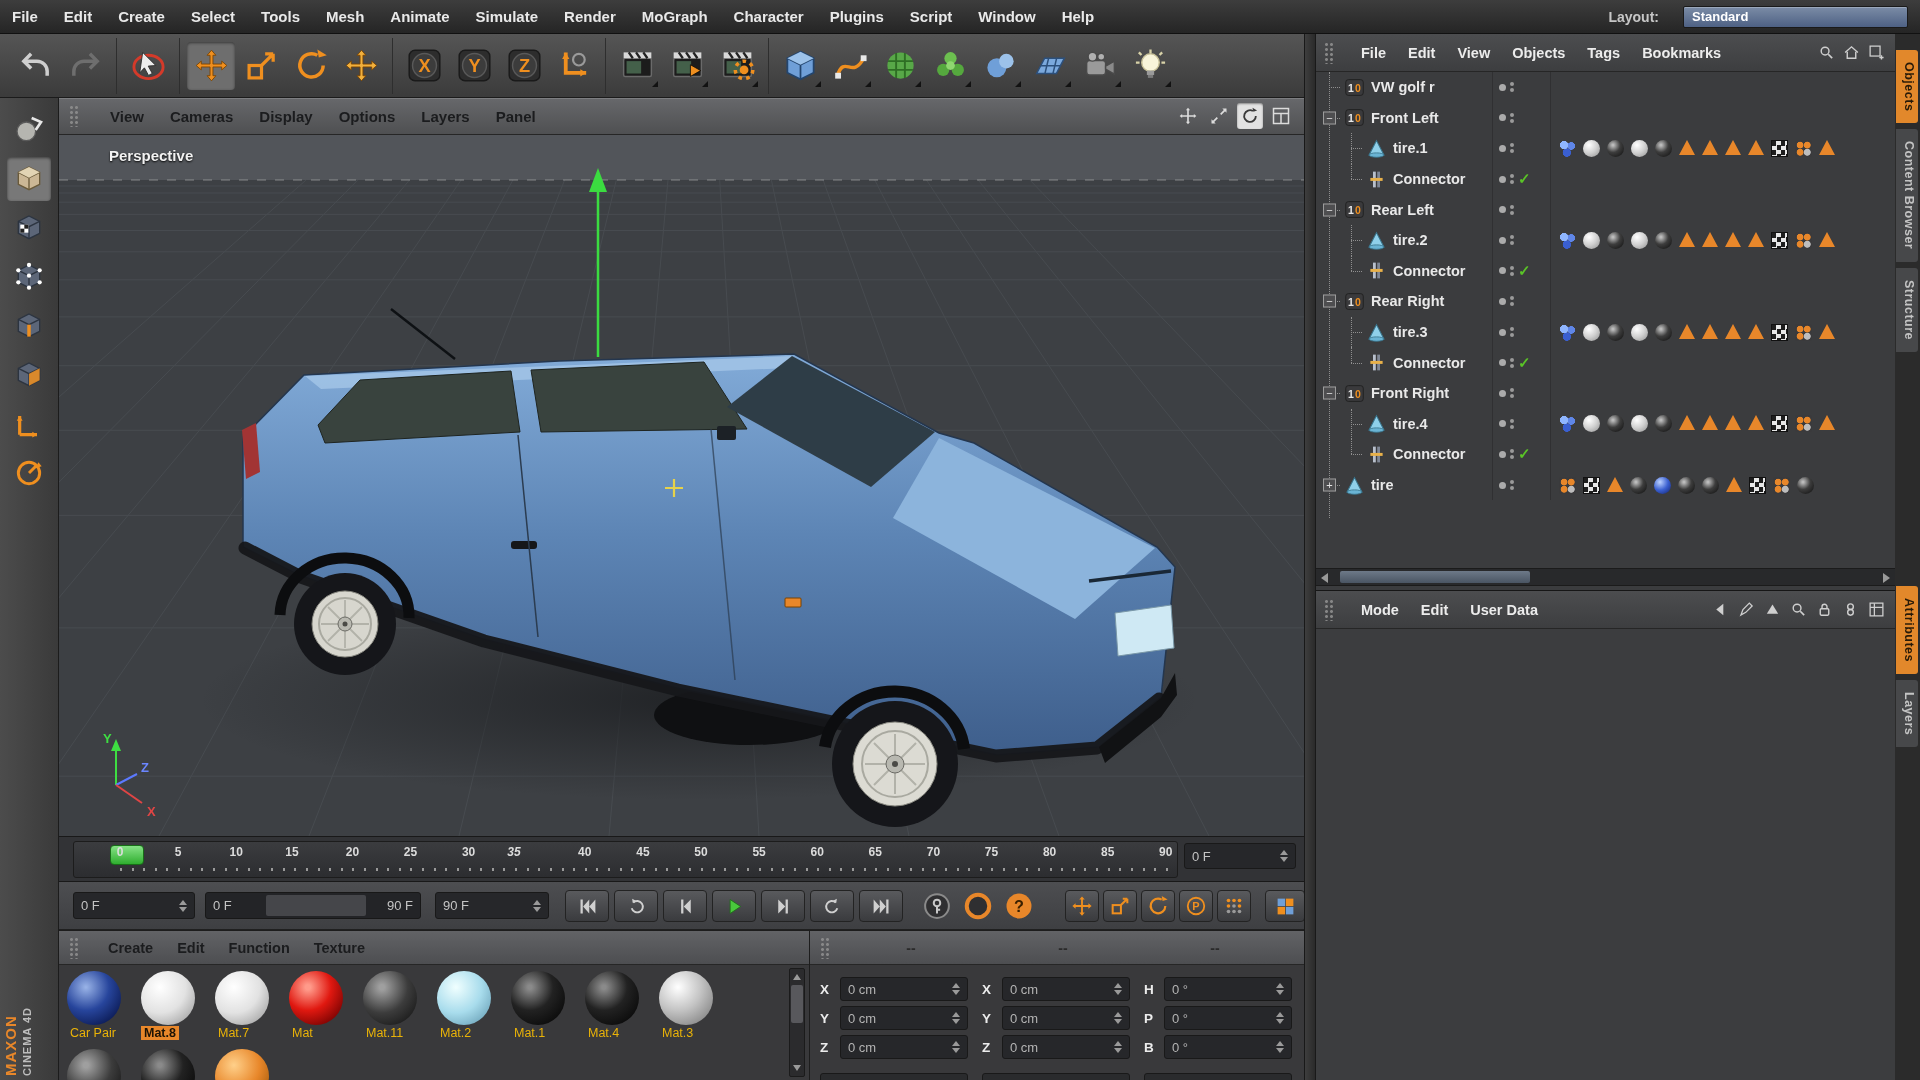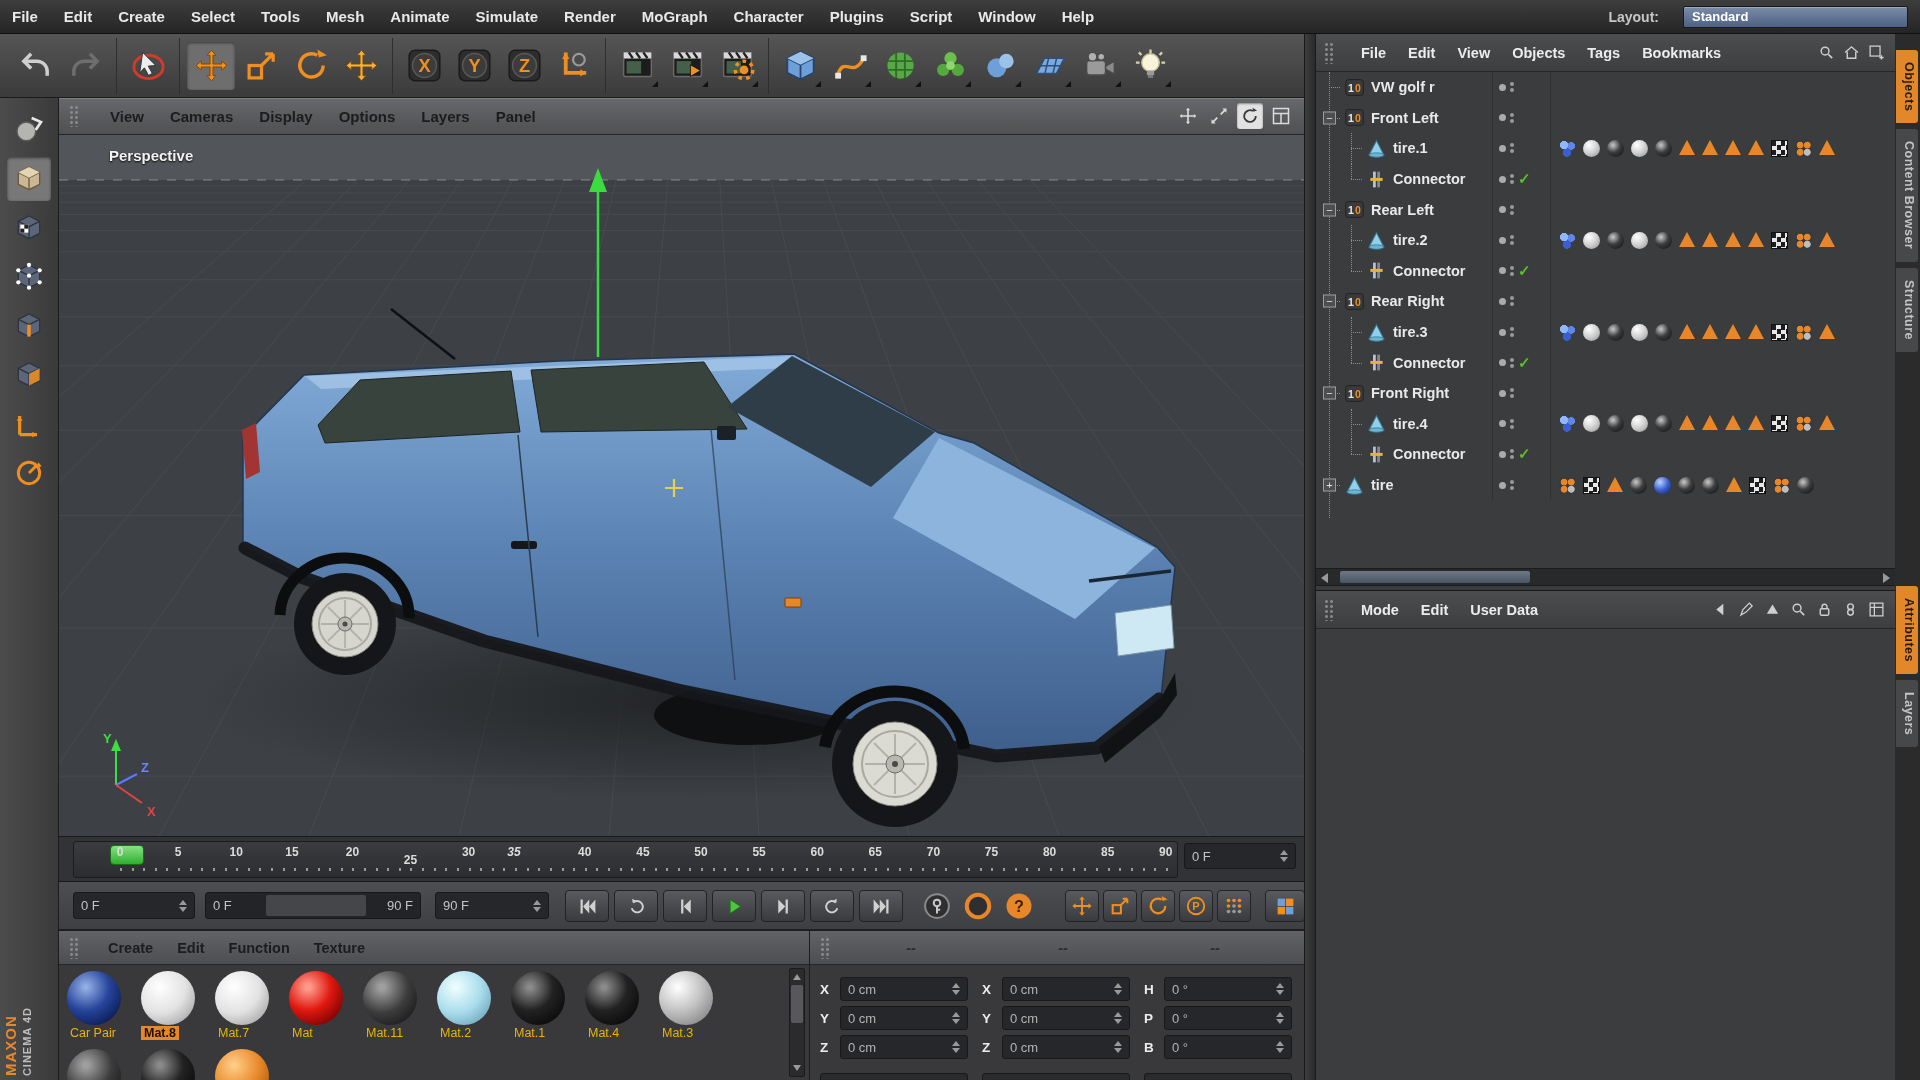--- a/index.html
+++ b/index.html
@@ -631,21 +631,21 @@
 
   <div class="timeline">
     <div class="ruler" id="ruler">
       <div class="playhead"></div>
       <div class="tick-dots"></div>
     <span class="tick-num" style="left: 46px;">0</span>
         <span class="tick-num" style="left: 104.1px;">5</span>
         <span class="tick-num" style="left: 162.2px;">10</span>
         <span class="tick-num" style="left: 218px;">15</span>
         <span class="tick-num" style="left: 278.4px;">20</span>
-        <span class="tick-num" style="left: 336.5px; margin-top: 8px;">25</span>
+        <span class="tick-num" style="left: 336.5px;">25</span>
         <span class="tick-num" style="left: 394.6px;">30</span>
         <span class="tick-num" style="left: 440px; font-style: italic;">35</span>
         <span class="tick-num" style="left: 510.8px;">40</span>
         <span class="tick-num" style="left: 568.9px;">45</span>
         <span class="tick-num" style="left: 627px;">50</span>
         <span class="tick-num" style="left: 685.1px;">55</span>
         <span class="tick-num" style="left: 743.2px;">60</span>
         <span class="tick-num" style="left: 801.3px;">65</span>
         <span class="tick-num" style="left: 859.4px;">70</span>
         <span class="tick-num" style="left: 917.5px;">75</span>

